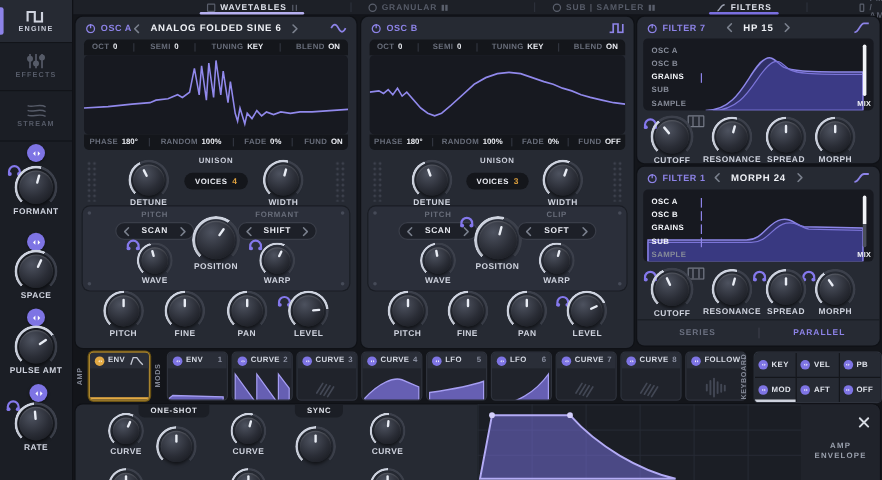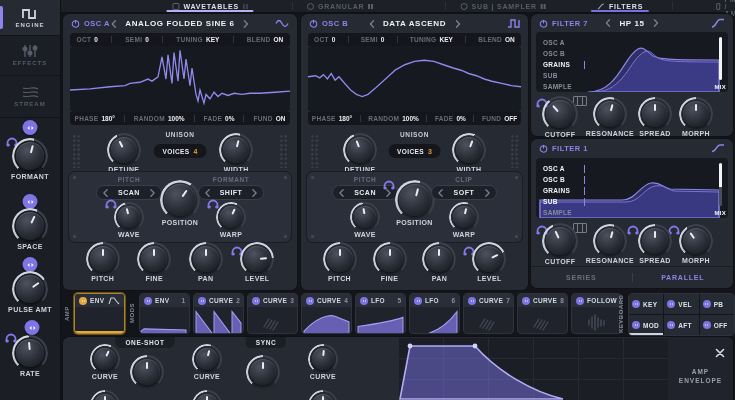--- a/index.html
+++ b/index.html
@@ -406,29 +406,20 @@
       </div>
   </div>
 
   <div class="panel" style="left:301px;top:14px;width:227px;height:276px">
     <div class="phead">
       <svg class="pw" viewBox="0 0 10 10">
           <circle cx="5" cy="5.5" r="3.6"></circle>
           <path d="M5 1v4"></path>
         </svg>
       <span class="pname">OSC B</span>
-      <div class="preset">
-        <svg class="ch" viewBox="0 0 6 10">
-            <path d="M5 1L1 5l4 4"></path>
-          </svg>
-        <span class="nm">DATA ASCEND</span>
-        <svg class="ch" viewBox="0 0 6 10">
-            <path d="M1 1l4 4-4 4"></path>
-          </svg>
-      </div>
       <svg style="margin-left:auto" width="13" height="9" viewBox="0 0 13 9">
           <path d="M1 8h3V1h4v7h4V1" fill="none" stroke="#8d83e8" stroke-width="1.4"></path>
         </svg>
     </div>
     <div class="irow" style="top:19px">
       <span class="ipair">
           <span class="k">OCT</span>
           <span class="v">0</span>
         </span>
         <span class="isep"></span>
@@ -669,20 +660,29 @@
       </div>
   </div>
 
   <div class="panel" style="left:531px;top:139px;width:202px;height:149px">
     <div class="phead" style="height:18px">
       <svg class="pw" viewBox="0 0 10 10">
           <circle cx="5" cy="5.5" r="3.6"></circle>
           <path d="M5 1v4"></path>
         </svg>
       <span class="pname">FILTER 1</span>
+      <div class="preset" style="height:18px">
+        <svg class="ch" viewBox="0 0 6 10">
+            <path d="M5 1L1 5l4 4"></path>
+          </svg>
+        <span class="nm">MORPH 24</span>
+        <svg class="ch" viewBox="0 0 6 10">
+            <path d="M1 1l4 4-4 4"></path>
+          </svg>
+      </div>
       <svg style="margin-left:auto" width="14" height="10" viewBox="0 0 14 10">
           <path d="M1 8.5C5 8.5 5.5 2 9 2L13 2" fill="none" stroke="#8d83e8" stroke-width="1.5"></path>
         </svg>
     </div>
     <div class="disp" style="left:5px;right:5px;top:19px;height:60px">
       <svg style="position:absolute;inset:0" width="100%" height="100%" viewBox="0 0 192 60" preserveAspectRatio="none">
         <path d="M4,60 L4,42 L86,42 C100,42 104,27 115,25 C124,23.5 126,29 134,31 L183,32 L183,60 Z" fill="rgba(80,78,190,0.45)" stroke="#8d86e8" stroke-width="1.2"></path>
         <path d="M4,60 L4,44 L90,44 C104,44 108,30 119,28 C128,26.5 130,31 138,33 L183,34 L183,60 Z" fill="rgba(80,78,190,0.3)" stroke="#7b74d8" stroke-width="1"></path>
       </svg>
       <div class="flist">

